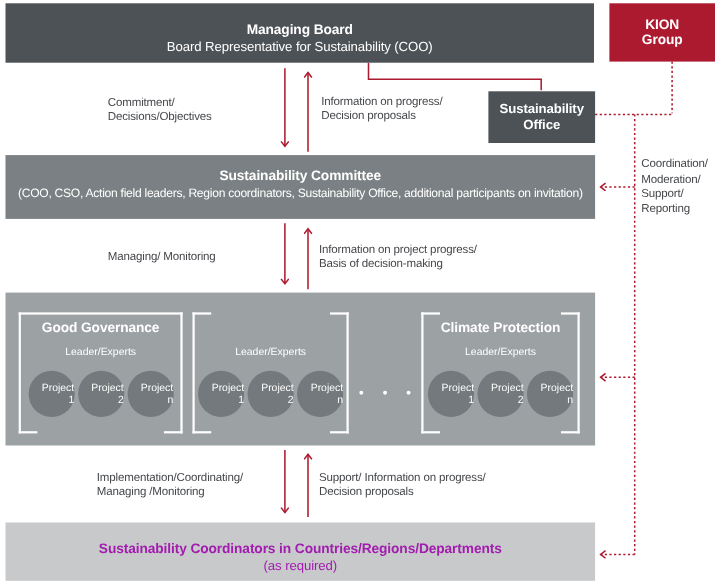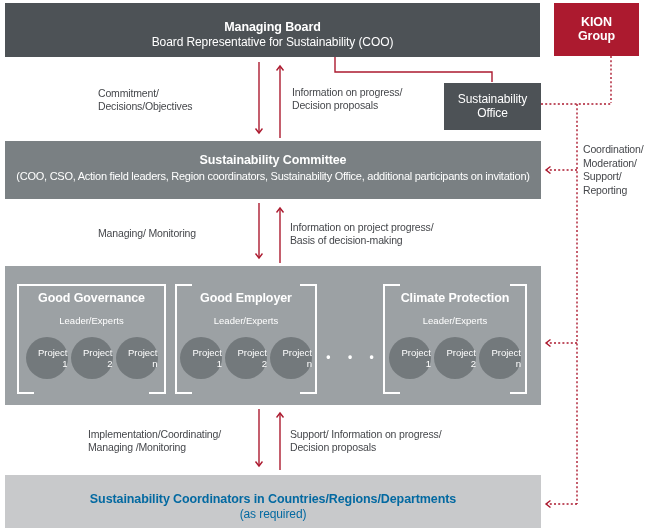--- a/index.html
+++ b/index.html
@@ -10,28 +10,28 @@
   body{background:#fff;font-family:"Liberation Sans",sans-serif;}
   .canvas{position:relative;width:655px;height:532px;background:#fff;overflow:hidden;}
   .overlay{position:absolute;left:0;top:0;width:655px;height:532px;pointer-events:none;}
   .overlay line,.overlay path{stroke:var(--red);fill:none;stroke-width:1.4;}
   .overlay .dash{stroke-dasharray:2 2.2;}
   .mk{stroke:var(--red);fill:none;stroke-width:1.3;}
   .box{position:absolute;display:flex;flex-direction:column;align-items:center;color:var(--white);text-align:center;}
   .box .t1{font-size:12.5px;line-height:15px;font-weight:700;letter-spacing:-.1px;}
   .box .t2{font-size:12px;line-height:14px;letter-spacing:-.1px;}
   .b-managing{left:5px;top:3px;width:535px;height:54px;background:var(--dark);padding-top:17px;}
-  .b-kion{left:554px;top:3px;width:85px;height:53px;background:var(--red);padding-top:12px;}
+  .b-kion{left:554px;top:3px;width:96px;height:53px;background:var(--red);padding-top:12px;}
   .b-kion .t1,.b-kion .t2{font-weight:700;font-size:12.5px;line-height:14px;}
   .b-office{left:444px;top:83px;width:97px;height:47px;background:var(--dark);padding-top:9px;}
-  .b-office .t2{font-size:12px;line-height:14px;}
+  .b-office .t2{font-size:12px;line-height:14px;font-weight:bold;}
   .b-committee{left:5px;top:141px;width:536px;height:58px;background:var(--mid);padding-top:12px;align-items:center;}
   .b-committee .t2{font-size:11px;line-height:13px;white-space:nowrap;letter-spacing:-.25px;margin-top:2px;}
   .b-fields{left:5px;top:266px;width:536px;height:139px;background:var(--field);display:block;}
-  .b-coord{left:5px;top:475px;width:536px;height:53px;background:var(--light);color:#0369a1;padding-top:17px;}
+  .b-coord{left:5px;top:475px;width:536px;height:53px;background:var(--light);color:#a21caf;padding-top:17px;}
   .b-coord .t1{font-weight:700;}
   .b-coord .t2{font-size:12px;line-height:14px;}
   .lbl{position:absolute;font-size:10.5px;line-height:13px;color:var(--label);letter-spacing:-.15px;}
   .lbl.r{text-align:left;}
   .group{position:absolute;top:18px;height:110px;}
   .group .v{position:absolute;top:0;width:2px;height:110px;background:#fff;}
   .group .h{position:absolute;height:2px;background:#fff;}
   .group .gt{position:absolute;top:6px;left:0;right:0;text-align:center;color:#fff;font-size:12.5px;line-height:16px;font-weight:700;letter-spacing:-.1px;}
   .group .gs{position:absolute;top:31px;left:0;right:0;text-align:center;color:#fff;font-size:9.5px;line-height:12px;}
   .group .row{position:absolute;top:53px;left:0;right:0;display:flex;justify-content:center;gap:3px;}
@@ -143,21 +143,20 @@
       </div>
     </div>
 
     <div class="group" style="left:170px;width:142px;">
       <div class="v" style="left:0;"></div>
       <div class="v" style="right:0;"></div>
       <div class="h" style="top:0;left:0;width:17px;"></div>
       <div class="h" style="top:0;right:0;width:17px;"></div>
       <div class="h" style="bottom:0;left:0;width:17px;"></div>
       <div class="h" style="bottom:0;right:0;width:17px;"></div>
-      <div class="gt">Good Employer</div>
       <div class="gs">Leader/Experts</div>
       <div class="row">
         <div class="pc">
           <span>Project</span>
           <span>1</span>
         </div>
         <div class="pc">
           <span>Project</span>
           <span>2</span>
         </div>

